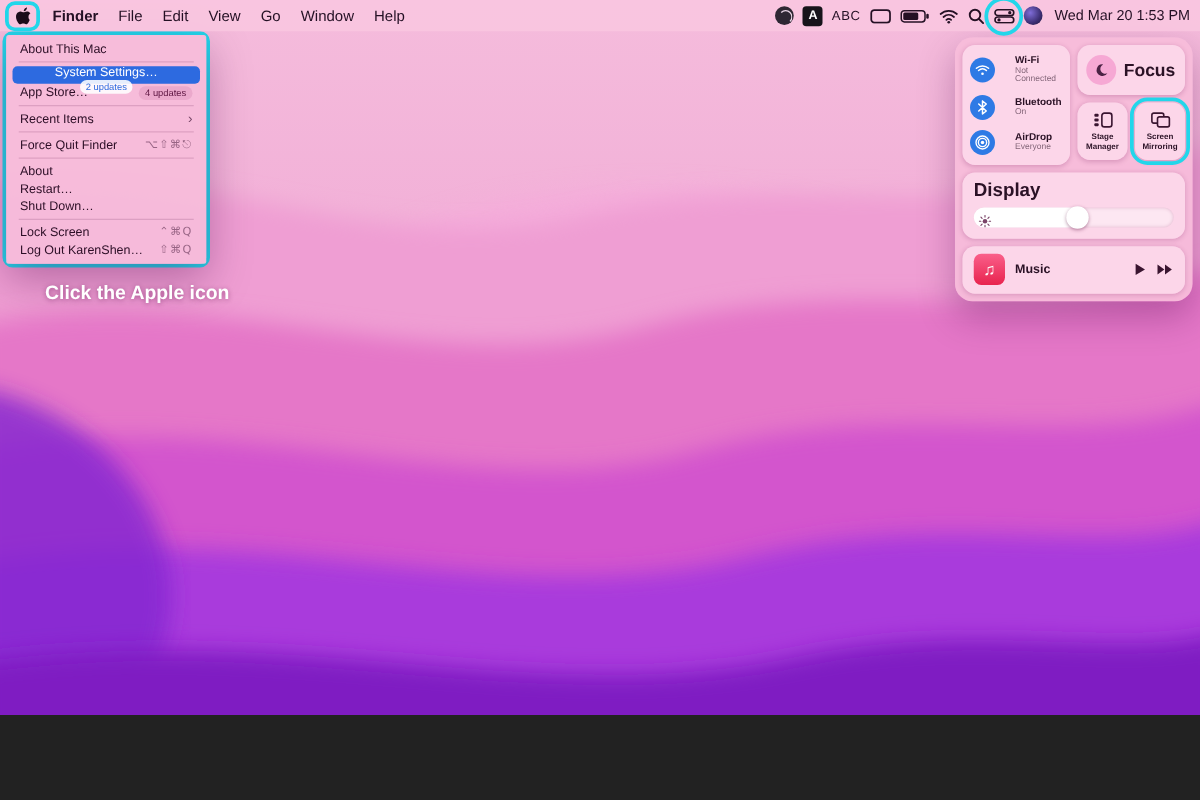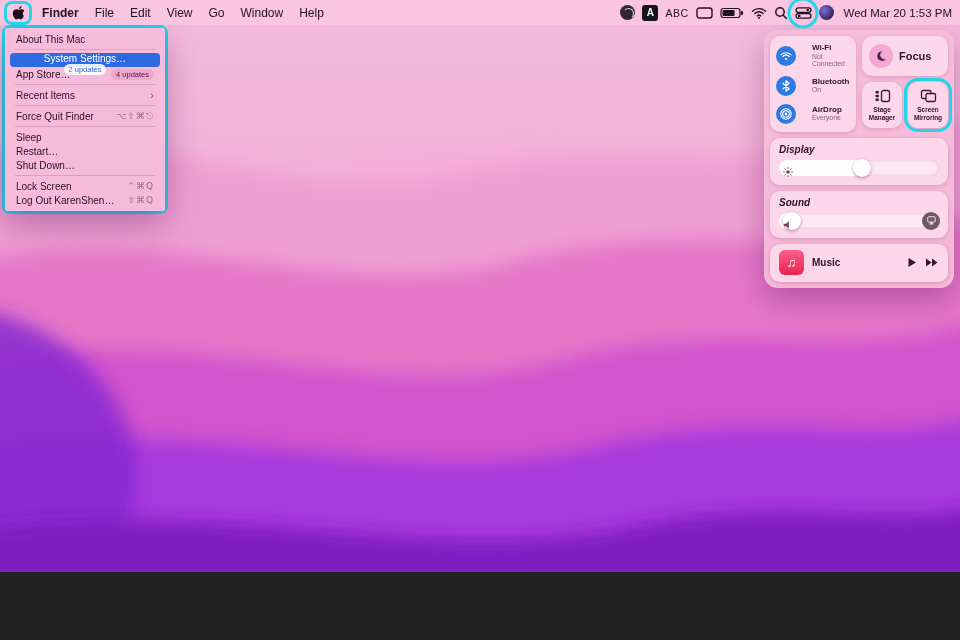--- a/index.html
+++ b/index.html
@@ -64,28 +64,28 @@
   .conn-row { display:flex; gap:16px; align-items:center; cursor:default; }
   .cicon { width:20px; height:20px; border-radius:50%; background:var(--blue); color:#fff;
     display:flex; align-items:center; justify-content:center; flex:none; }
   .conn .t { line-height:1.1; min-width:0; }
   .conn .t b { display:block; font-size:8px; }
   .conn .t small { display:block; font-size:6.8px; opacity:.6; }
   .cc-col2 { width:86px; display:flex; flex-direction:column; gap:6px; }
   .focus { height:40px; display:flex; align-items:center; gap:6px; padding:0 7px; cursor:default; }
   .focus-circ { width:24px; height:24px; border-radius:50%; background:#f6a8d4;
     display:flex; align-items:center; justify-content:center; flex:none; }
-  .focus b { font-size:11px; }
+  .focus b { font-size:14px; }
   .sq-row { display:flex; gap:6px; }
   .sq { width:40px; height:46px; display:flex; flex-direction:column; align-items:center;
     justify-content:center; gap:3px; text-align:center; font-size:6.4px; font-weight:700;
     line-height:1.15; cursor:default; }
   .sm-hl { outline:3px solid var(--cyan); outline-offset:1px; }
   .slider-card { padding:6px 9px 9px; }
-  .slider-card .cap { font-size:10px; font-weight:700; margin-bottom:5px;font-style:italic; }
+  .slider-card .cap { font-size:15px; font-weight:700; margin-bottom:5px; }
   .track { position:relative; height:16px; border-radius:9px; background:rgba(255,255,255,0.42);
     box-shadow:inset 0 0 3px rgba(130,30,90,.25); }
   .fill { position:absolute; left:0; top:0; bottom:0; background:#fff; border-radius:9px 0 0 9px; }
   .knob { position:absolute; top:-1px; width:18px; height:18px; background:#fff; border-radius:50%;
     box-shadow:0 1px 3px rgba(90,10,60,.45); }
   .tico { position:absolute; left:4px; top:3px; width:10px; height:10px; z-index:2; }
   .outbtn { position:absolute; right:-1px; top:-1px; width:18px; height:18px; border-radius:50%;
     background:#6e5964; display:flex; align-items:center; justify-content:center; z-index:3; }
   .music { display:flex; align-items:center; gap:8px; padding:6px 9px; height:38px; }
   .music-art { width:25px; height:25px; border-radius:6px; color:#fff; font-size:13px;
@@ -207,21 +207,21 @@
         <span class="lbl">Recent Items</span>
         <span class="chev">›</span>
       </div>
       <div class="msep"></div>
       <div class="mi">
         <span class="lbl">Force Quit Finder</span>
         <span class="shortcut">⌥⇧⌘⎋</span>
       </div>
       <div class="msep"></div>
       <div class="mi">
-        <span class="lbl">Sleep</span>
+        <span class="lbl">About</span>
       </div>
       <div class="mi">
         <span class="lbl">Restart…</span>
       </div>
       <div class="mi">
         <span class="lbl">Shut Down…</span>
       </div>
       <div class="msep"></div>
       <div class="mi">
         <span class="lbl">Lock Screen</span>
@@ -312,50 +312,33 @@
         <span class="tico">
           <svg width="10" height="10" viewBox="0 0 12 12" stroke="#7a4468" stroke-width="1.1" fill="none" stroke-linecap="round">
               <circle cx="6" cy="6" r="2.2" fill="#7a4468" stroke="none"></circle>
               <path d="M6,0.5 V2 M6,10 V11.5 M0.5,6 H2 M10,6 H11.5 M2.1,2.1 L3.2,3.2 M8.8,8.8 L9.9,9.9 M9.9,2.1 L8.8,3.2 M3.2,8.8 L2.1,9.9"></path>
             </svg>
         </span>
         <div class="knob" style="left: calc(52% - 9px);"></div>
       </div>
     </div>
 
-    <div class="card slider-card">
-      <div class="cap">Sound</div>
-      <div class="track">
-        <div class="fill" style="width: 8%;"></div>
-        <span class="tico">
-          <svg width="10" height="10" viewBox="0 0 12 12">
-              <path d="M1,4.5 H3.5 L7,1.5 V10.5 L3.5,7.5 H1 Z" fill="#7a4468"></path>
-            </svg>
-        </span>
-        <div class="knob" style="left: calc(8% - 9px);"></div>
-        <span class="outbtn">
-          <svg width="9" height="9" viewBox="0 0 10 10">
-              <rect x="0.8" y="0.8" width="8.4" height="6" rx="1.2" fill="none" stroke="#f2dce8" stroke-width="1.1"></rect>
-              <path d="M5,5.5 L7.4,9.4 H2.6 Z" fill="#f2dce8"></path>
-            </svg>
-        </span>
-      </div>
-    </div>
 
     <div class="card music">
       <span class="music-art">♫</span>
       <b class="music-lbl">Music</b>
       <span class="mctl">
         <svg width="10" height="11" viewBox="0 0 10 11">
             <path d="M1.5,1 L9,5.5 L1.5,10 Z" fill="#3a1530"></path>
           </svg>
       </span>
       <span class="mctl">
         <svg width="14" height="11" viewBox="0 0 14 11">
             <path d="M1,1.5 L6.5,5.5 L1,9.5 Z" fill="#3a1530"></path>
             <path d="M7,1.5 L12.5,5.5 L7,9.5 Z" fill="#3a1530"></path>
           </svg>
       </span>
     </div>
   </div>
 
+  <div class="note note-apple">Click the Apple icon</div>
 
 </div>
 
 </body></html>

